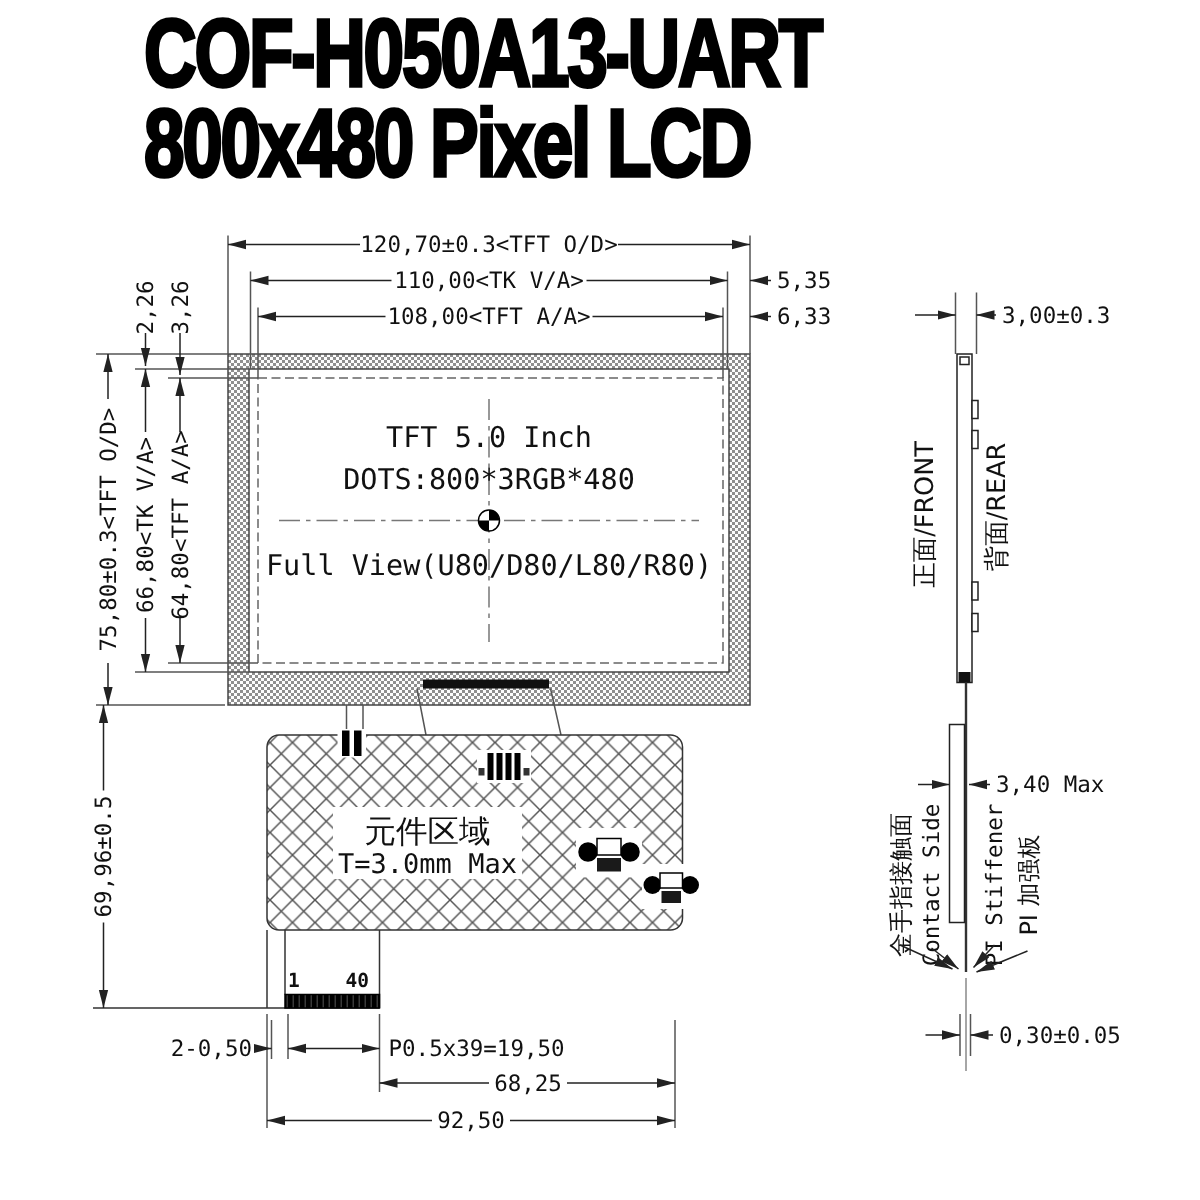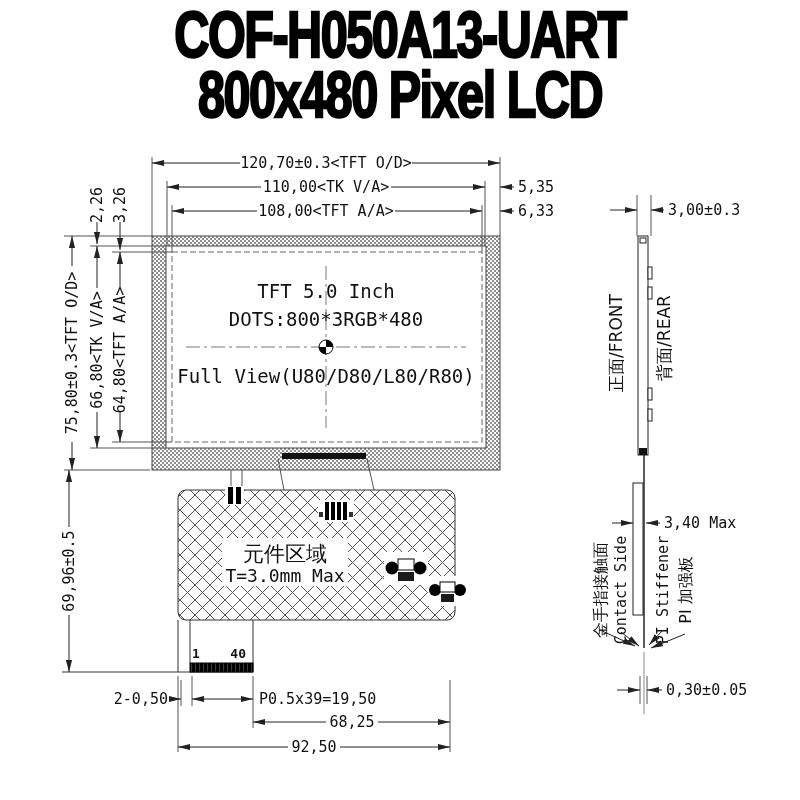--- a/index.html
+++ b/index.html
@@ -1,17 +1,17 @@
 <!DOCTYPE html>
 <html><head>
 <meta charset="utf-8">
 <style>
   html,body{margin:0;padding:0;background:#fff;width:800px;height:800px;overflow:hidden;}
   .page{position:relative;width:800px;height:800px;background:#fff;font-family:"DejaVu Sans Mono",monospace;}
-  .title{position:absolute;top:6px;left:0;width:800px;text-align:center;
+  .title{position:absolute;top:6px;left:0;width:800px;
          font-family:"Liberation Sans",sans-serif;font-weight:bold;color:#000;line-height:.93;}
   .title .t1,.title .t2{display:block;font-size:64px;transform:scaleX(.76);transform-origin:50% 50%;
          letter-spacing:-2px;white-space:nowrap;-webkit-text-stroke:2.4px #000;}
   svg{position:absolute;left:0;top:0;}
   text{font-family:"DejaVu Sans Mono",monospace;fill:#111;}
   .dim{font-size:15px;}
   .pin{font-size:13px;font-weight:bold;}
   .panel-t{font-size:19px;}
   .cjk{font-family:"DejaVu Sans",sans-serif;}
 </style>

